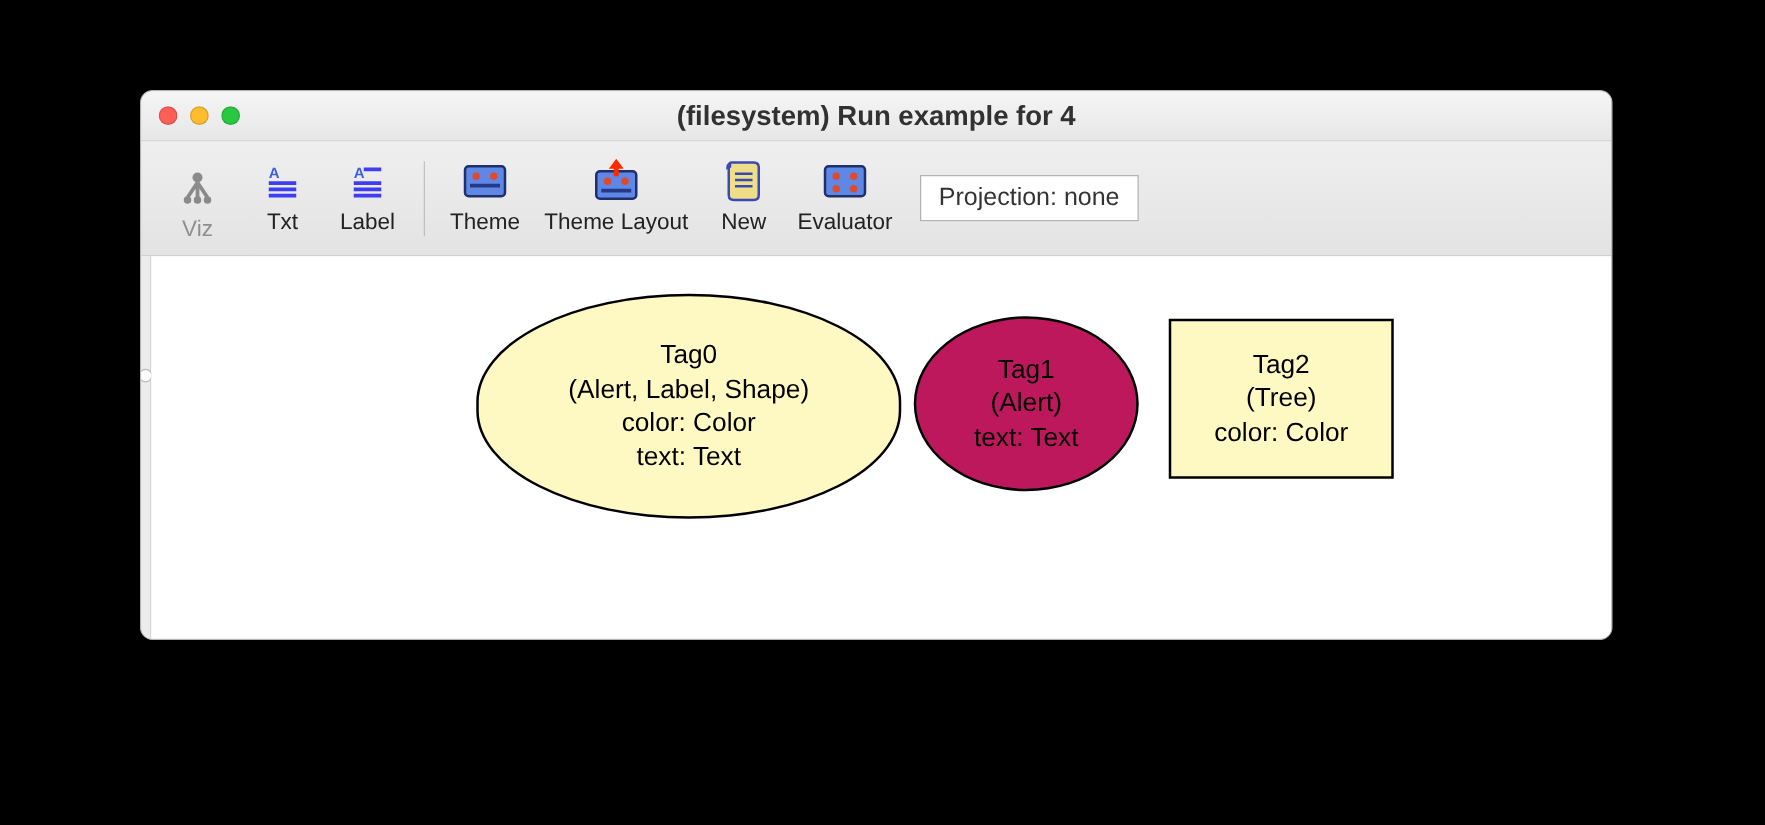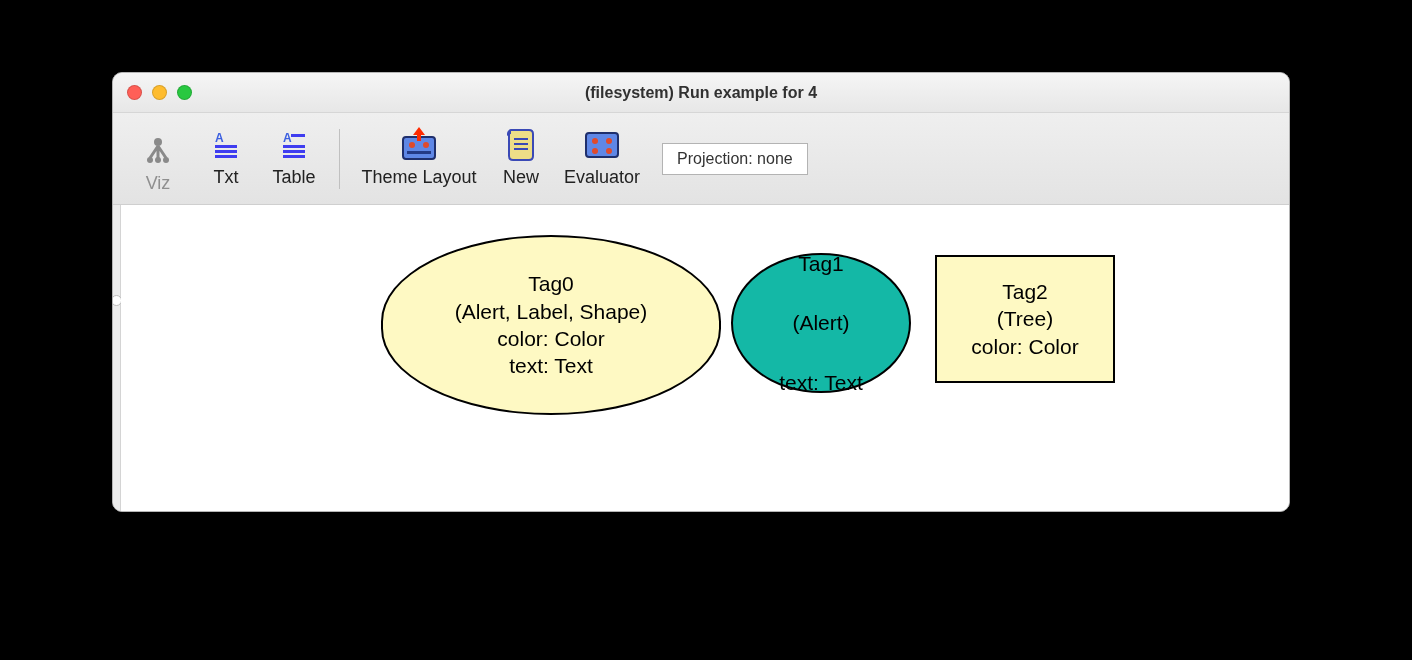--- a/index.html
+++ b/index.html
@@ -43,21 +43,21 @@
     width: 15px; height: 15px; border-radius: 50%; border: 1px solid rgba(0,0,0,0.15);
   }
   .tl-close { background:#ff5f57; }
   .tl-min   { background:#febc2e; }
   .tl-zoom  { background:#28c840; }
   .title {
     position: absolute;
     left: 0; right: 0;
     text-align: center;
     font-weight: 600;
-    font-size: 16px;
+    font-size: 22px;
     color: #313131;
   }
 
   .toolbar {
     height: 92px;
     display: flex;
     align-items: center;
     padding: 0 14px;
     gap: 6px;
     border-bottom: 1px solid #cfcfcf;
@@ -80,21 +80,21 @@
   .tb-btn .icon { width: 40px; height: 36px; display:flex; align-items:center; justify-content:center; }
   .tb-btn .lbl { margin-top: 4px; }
   .tb-sep {
     width: 1px; height: 60px; background: #c0c0c0; margin: 0 8px;
   }
   .projection-box {
     margin-left: 10px;
     border: 1px solid #b3b3b3;
     background: #fff;
     padding: 6px 14px;
-    font-size: 16px;
+    font-size: 20px;
     color: #333;
     align-self: center;
   }
 
   .canvas-wrap {
     flex: 1;
     display: flex;
     position: relative;
   }
   .left-gutter {
@@ -126,21 +126,21 @@
     color: #000;
     display: flex;
     flex-direction: column;
     align-items: center;
     justify-content: center;
     text-align: center;
     line-height: 1.3;
     padding: 10px 18px;
   }
   .yellow { background: #fef9c3; }
-  .white  { background: #14b8a6; gap: 32px; }
+  .white  { background: #be185d; }
   .blob0 {
     left: 260px; top: 30px;
     width: 340px; height: 180px;
     border-radius: 50% / 48%;
   }
   .blob1 {
     left: 610px; top: 48px;
     width: 180px; height: 140px;
     border-radius: 50%;
   }
@@ -196,26 +196,37 @@
     <div class="tb-btn">
       <span class="icon">
         <svg width="30" height="30" viewBox="0 0 30 30">
           <text x="4" y="12" font-size="12" font-weight="bold" fill="#3b5fe0">A</text>
           <rect x="12" y="4" width="14" height="3" fill="#3f3df0"></rect>
           <rect x="4" y="15" width="22" height="3" fill="#3f3df0"></rect>
           <rect x="4" y="20" width="22" height="3" fill="#3f3df0"></rect>
           <rect x="4" y="25" width="22" height="3" fill="#3f3df0"></rect>
         </svg>
       </span>
-      <span class="lbl">Table</span>
+      <span class="lbl">Label</span>
     </div>
 
 
     <div class="tb-sep"></div>
 
+    <div class="tb-btn">
+      <span class="icon">
+        <svg width="36" height="32" viewBox="0 0 36 32">
+          <rect x="2" y="4" width="32" height="24" rx="3" fill="#5f87e6" stroke="#1f2f6c" stroke-width="2"></rect>
+          <circle cx="11" cy="12" r="3" fill="#e04a2c"></circle>
+          <circle cx="25" cy="12" r="3" fill="#e04a2c"></circle>
+          <rect x="6" y="18" width="24" height="3" fill="#243a86"></rect>
+        </svg>
+      </span>
+      <span class="lbl">Theme</span>
+    </div>
 
     <div class="tb-btn" style="min-width:130px">
       <span class="icon">
         <svg width="40" height="36" viewBox="0 0 40 36">
           <rect x="4" y="10" width="32" height="22" rx="3" fill="#5f87e6" stroke="#1f2f6c" stroke-width="2"></rect>
           <circle cx="13" cy="18" r="3" fill="#e04a2c"></circle>
           <circle cx="27" cy="18" r="3" fill="#e04a2c"></circle>
           <rect x="8" y="24" width="24" height="3" fill="#243a86"></rect>
           <polygon points="20,0 26,8 22,8 22,14 18,14 18,8 14,8" fill="#ff2a00"></polygon>
         </svg>

